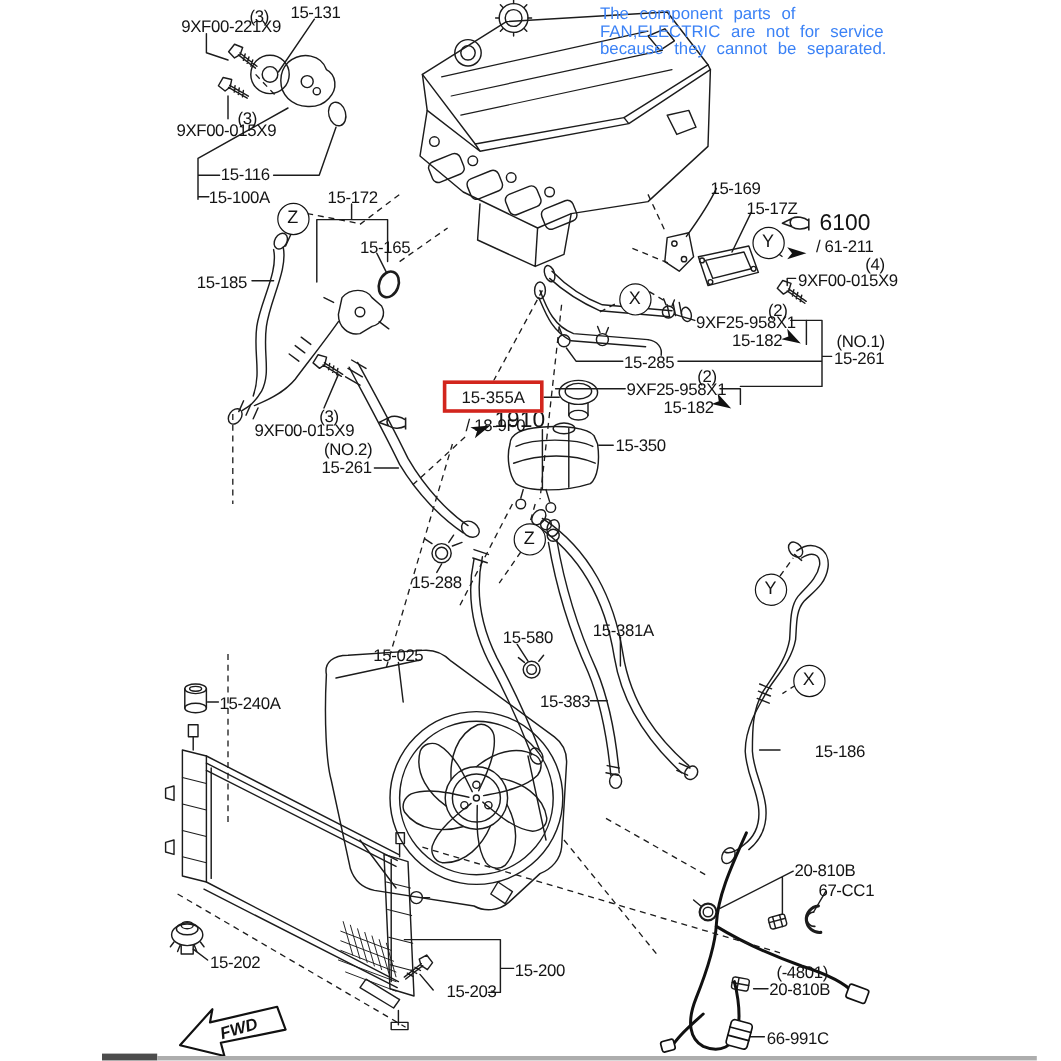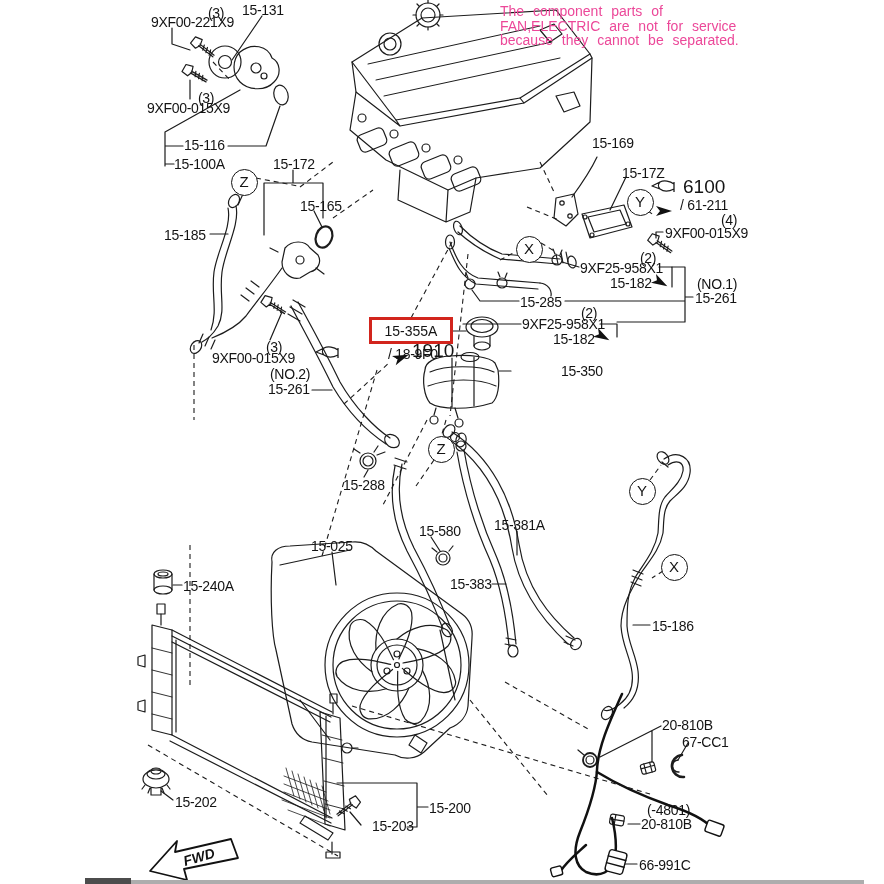--- a/index.html
+++ b/index.html
@@ -5,21 +5,21 @@
   html,body{margin:0;padding:0;background:#fff;}
   #stage{position:relative;width:884px;height:884px;background:#fff;overflow:hidden;
          font-family:"Liberation Sans",sans-serif;color:#151515;}
   #art{position:absolute;left:0;top:0;}
   #labels-layer{position:absolute;left:0;top:0;width:884px;height:884px;}
   .lbl{position:absolute;font-size:14px;letter-spacing:-0.3px;white-space:nowrap;color:#141414;}
   .lbl.big{letter-spacing:0;}
   .callout{position:absolute;width:25px;height:25px;border:1.7px solid #141414;border-radius:50%;
            background:#fff;text-align:center;line-height:23px;font-size:15px;color:#141414;}
   #note{position:absolute;left:500px;top:4px;font-size:14px;line-height:14.5px;
-        word-spacing:5px;color:#ec4899;}
+        word-spacing:5px;color:#3b82f6;}
   #hl-box{position:absolute;left:369px;top:317px;width:84px;height:27px;box-sizing:border-box;
           border:3px solid #d2251d;background:#fff;display:flex;align-items:center;
           justify-content:center;font-size:14px;color:#141414;}
   .bar-dark{position:absolute;left:85px;top:878px;width:46px;height:6px;background:#4c4c4c;}
   .bar-light{position:absolute;left:131px;top:880px;width:733px;height:4px;background:#adadad;}
 </style>
 </head>
 <body>
 
 <div id="stage">
@@ -321,49 +321,49 @@
       <div class="lbl" style="left: 208px; top: 5px;">(3)</div>
       <div class="lbl" style="left: 151px; top: 14px;">9XF00-221X9</div>
       <div class="lbl" style="left: 242px; top: 2px;">15-131</div>
       <div class="lbl" style="left: 198px; top: 90px;">(3)</div>
       <div class="lbl" style="left: 147px; top: 100px;">9XF00-015X9</div>
       <div class="lbl" style="left: 184px; top: 137px;">15-116</div>
       <div class="lbl" style="left: 174px; top: 156px;">15-100A</div>
       <div class="lbl" style="left: 273px; top: 156px;">15-172</div>
       <div class="lbl" style="left: 300px; top: 198px;">15-165</div>
       <div class="lbl" style="left: 164px; top: 227px;">15-185</div>
-      <div class="lbl" style="left: 592px; top: 135px;">15-169</div>
+      <div class="lbl" style="left: 592px; top: 149px;">15-169</div>
       <div class="lbl" style="left: 622px; top: 165px;">15-17Z</div>
       <div class="lbl big" style="left: 683px; top: 176px; font-size: 19px;">6100</div>
       <div class="lbl" style="left: 680px; top: 197px;">/ 61-211</div>
       <div class="lbl" style="left: 721px; top: 212px;">(4)</div>
       <div class="lbl" style="left: 665px; top: 225px;">9XF00-015X9</div>
       <div class="lbl" style="left: 640px; top: 250px;">(2)</div>
       <div class="lbl" style="left: 580px; top: 260px;">9XF25-958X1</div>
       <div class="lbl" style="left: 610px; top: 275px;">15-182</div>
       <div class="lbl" style="left: 697px; top: 276px;">(NO.1)</div>
       <div class="lbl" style="left: 695px; top: 290px;">15-261</div>
       <div class="lbl" style="left: 520px; top: 294px;">15-285</div>
       <div class="lbl" style="left: 581px; top: 305px;">(2)</div>
       <div class="lbl" style="left: 522px; top: 316px;">9XF25-958X1</div>
       <div class="lbl" style="left: 553px; top: 331px;">15-182</div>
       <div class="lbl big" style="left: 366px; top: 340px; font-size: 19px; margin-left: 46px;">1910</div>
       <div class="lbl" style="left: 388px; top: 346px;">/ 18-9F0</div>
       <div class="lbl" style="left: 266px; top: 339px;">(3)</div>
       <div class="lbl" style="left: 212px; top: 350px;">9XF00-015X9</div>
       <div class="lbl" style="left: 270px; top: 366px;">(NO.2)</div>
       <div class="lbl" style="left: 268px; top: 381px;">15-261</div>
-      <div class="lbl" style="left: 513px; top: 363px; margin-left: 48px;">15-350</div>
+      <div class="lbl" style="left: 513px; top: 363px;">15-350</div>
       <div class="lbl" style="left: 343px; top: 477px;">15-288</div>
       <div class="lbl" style="left: 409px; top: 523px; margin-left: 10px;">15-580</div>
       <div class="lbl" style="left: 494px; top: 517px;">15-381A</div>
       <div class="lbl" style="left: 450px; top: 576px;">15-383</div>
       <div class="lbl" style="left: 311px; top: 538px;">15-025</div>
       <div class="lbl" style="left: 183px; top: 578px;">15-240A</div>
-      <div class="lbl" style="left: 652px; top: 618px;">15-186</div>
+      <div class="lbl" style="left: 679px; top: 618px;">15-186</div>
       <div class="lbl" style="left: 175px; top: 794px;">15-202</div>
       <div class="lbl" style="left: 429px; top: 800px;">15-200</div>
       <div class="lbl" style="left: 372px; top: 818px;">15-203</div>
       <div class="lbl" style="left: 662px; top: 717px;">20-810B</div>
       <div class="lbl" style="left: 682px; top: 734px;">67-CC1</div>
       <div class="lbl" style="left: 647px; top: 802px;">(-4801)</div>
       <div class="lbl" style="left: 641px; top: 816px;">20-810B</div>
       <div class="lbl" style="left: 639px; top: 857px;">66-991C</div>
       <div class="callout" style="left: 230.5px; top: 168.5px;">Z</div>
       <div class="callout" style="left: 515.5px; top: 235.5px;">X</div>

